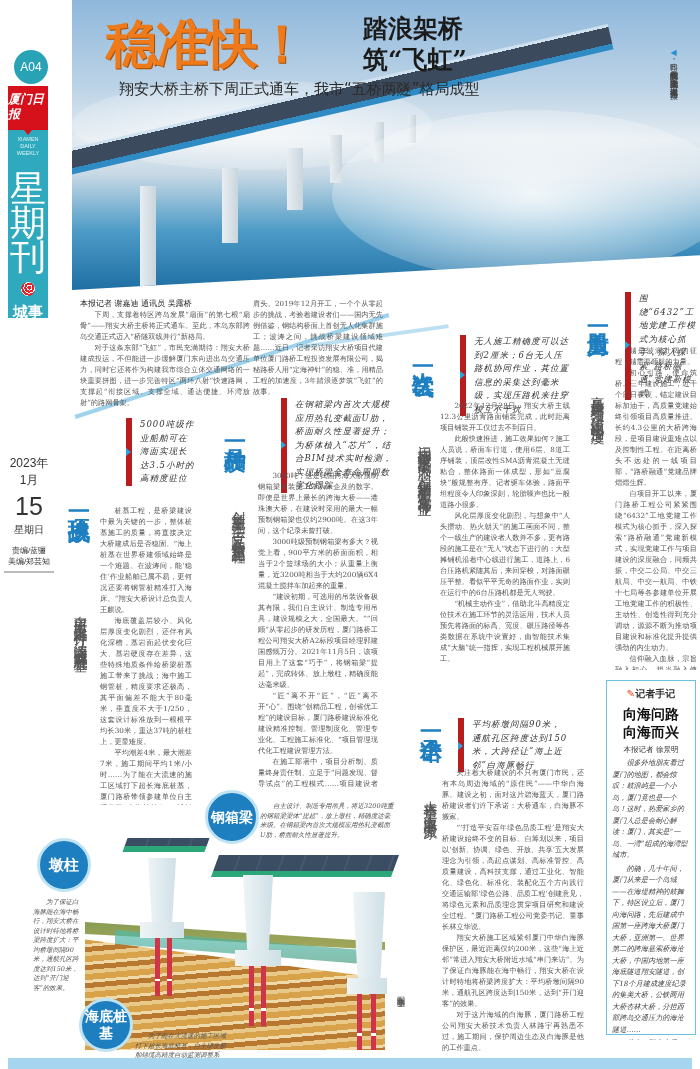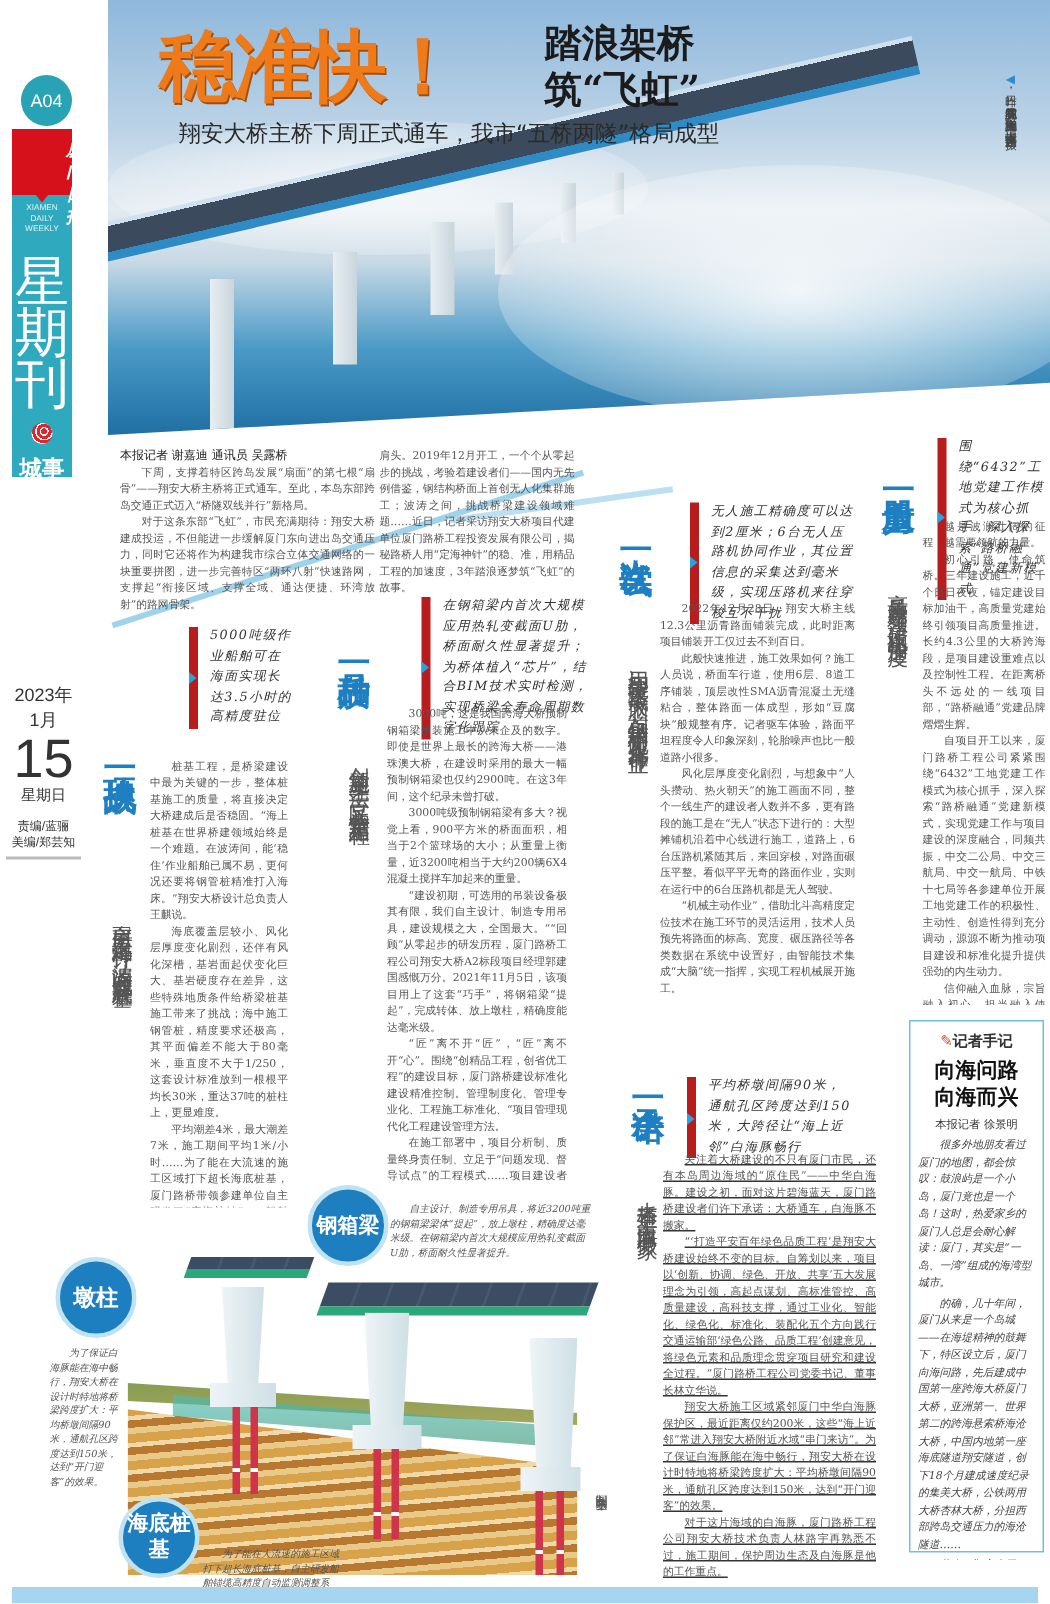--- a/index.html
+++ b/index.html
@@ -4,31 +4,31 @@
 <style>
   * { box-sizing: border-box; margin: 0; padding: 0; }
   html, body { width: 700px; height: 1069px; background: #ffffff; overflow: hidden; }
   body { position: relative; font-family: "DejaVu Serif", "Liberation Serif", serif; color: #333; }
 
   
   .page-no { position: absolute; left: 14px; top: 50px; width: 34px; height: 34px; border-radius: 50%;
     background: #27a3b5; color: #fff; font: 12px "Liberation Sans", sans-serif; display: flex; align-items: center; justify-content: center; }
   .side-band { position: absolute; left: 8px; top: 86px; width: 40px; height: 232px; background: #2fa9bd; }
   .logo-box { position: absolute; left: 8px; top: 86px; width: 40px; height: 44px; background: #d7111b; color: #fff;
-    font: bold 12px "DejaVu Serif", serif; text-align: left; line-height: 15px; padding-top: 6px; font-style: italic; padding-left: 36px; }
+    font: bold 12px "DejaVu Serif", serif; text-align: left; line-height: 15px; padding-top: 6px; font-style: italic; }
   .logo-box::after { content: ""; position: absolute; left: 16px; bottom: -5px; border-left: 4px solid transparent; border-right: 4px solid transparent; border-top: 5px solid #d7111b; }
   .logo-en { position: absolute; left: 8px; top: 136px; width: 40px; text-align: center; color: #dff3f6; font: 5.5px "Liberation Sans", sans-serif; line-height: 7px; }
   .weekly-title { position: absolute; left: 8px; top: 172px; width: 40px; text-align: center; color: #fff; font: 36px "DejaVu Serif", serif; line-height: 34px; }
   .swirl { position: absolute; left: 21px; top: 282px; width: 14px; height: 14px; border-radius: 50%;
     background: repeating-radial-gradient(circle at 60% 40%, #e3242b 0 2px, #fff 2px 3px); }
   .section { position: absolute; left: 8px; top: 297px; width: 40px; text-align: center; color: #fff; font: bold 15px "DejaVu Serif", serif; line-height: 30px; }
   .date-block { position: absolute; left: 4px; top: 455px; width: 50px; text-align: center; color: #333; font-family: "Liberation Sans", sans-serif; }
   .date-year { font-size: 12px; }
   .date-month { font-size: 12px; }
-  .date-day { font-size: 36px; line-height: 34px; }
+  .date-day { font-size: 25px; line-height: 34px; }
   .date-week { font-size: 10px; }
   .editors { margin-top: 8px; font-size: 8px; line-height: 11px; color: #333; }
   .date-rule { height: 2px; background: #bbb; margin-top: 4px; }
 
   
   .hero { position: absolute; left: 72px; top: 0; width: 628px; height: 290px; overflow: hidden;
     clip-path: polygon(0 0, 100% 0, 100% 88%, 0 100%); }
   .hero-sky { position: absolute; inset: 0; background: linear-gradient(180deg, #8fb8dc 0%, #bcd3e6 30%, #e3ebf1 48%, #c8d9e5 60%, #4b9ac6 80%, #1f6fa4 100%); }
   .fog { position: absolute; left: 260px; top: 110px; width: 400px; height: 170px; border-radius: 50%; background: radial-gradient(ellipse, rgba(255,255,255,0.85), rgba(255,255,255,0)); }
   .fog2 { position: absolute; left: 0; top: 80px; width: 360px; height: 90px; border-radius: 50%; background: radial-gradient(ellipse, rgba(255,255,255,0.7), rgba(255,255,255,0)); }
@@ -165,21 +165,21 @@
   <p class="body-text">此般快速推进，施工效果如何？施工人员说，桥面车行道，使用6层、8道工序铺装，顶层改性SMA沥青混凝土无缝粘合，整体路面一体成型，形如“豆腐块”般规整有序。记者驱车体验，路面平坦程度令人印象深刻，轮胎噪声也比一般道路小很多。</p>
   <p class="body-text">风化层厚度变化剧烈，与想象中“人头攒动、热火朝天”的施工画面不同，整个一线生产的建设者人数并不多，更有路段的施工是在“无人”状态下进行的：大型摊铺机沿着中心线进行施工，道路上，6台压路机紧随其后，来回穿梭，对路面碾压平整。看似平平无奇的路面作业，实则在运行中的6台压路机都是无人驾驶。</p>
   <p class="body-text">“机械主动作业”，借助北斗高精度定位技术在施工环节的灵活运用，技术人员预先将路面的标高、宽度、碾压路径等各类数据在系统中设置好，由智能技术集成“大脑”统一指挥，实现工程机械展开施工。</p>
   <p class="body-text">“技术替人跑腿”是否可靠？从期节中可以见得：北斗高精度定位、物联网、智能控制等技术融合技术，保证对施工全过程精准控制，无人施工精确度可以达到2厘米；6台无人压路机协同作业，其位置信息的采集达到毫米级，实现压路机来往穿梭互不干扰。</p>
 
 </div>
 
 <div class="pullquote" style="left:458px; top:718px; width:110px;">平均桥墩间隔90米，通航孔区跨度达到150米，大跨径让“海上近邻”白海豚畅行</div>
 <div class="heading-v" style="left:418px; top:720px;">一个承诺</div>
 <div class="subhead-v" style="left:422px; top:790px; height:160px;">大桥通车 白海豚不搬家</div>
-<div class="col" style="left:442px; top:767px; width:142px; height:285px; overflow:hidden;text-decoration:underline;">
+<div class="col" style="left:442px; top:767px; width:142px; height:285px; overflow:hidden;">
   <p class="body-text">关注着大桥建设的不只有厦门市民，还有本岛周边海域的“原住民”——中华白海豚。建设之初，面对这片碧海蓝天，厦门路桥建设者们许下承诺：大桥通车，白海豚不搬家。</p>
   <p class="body-text">“‘打造平安百年绿色品质工程’是翔安大桥建设始终不变的目标。自筹划以来，项目以‘创新、协调、绿色、开放、共享’五大发展理念为引领，高起点谋划、高标准管控、高质量建设，高科技支撑，通过工业化、智能化、绿色化、标准化、装配化五个方向践行交通运输部‘绿色公路、品质工程’创建意见，将绿色元素和品质理念贯穿项目研究和建设全过程。”厦门路桥工程公司党委书记、董事长林立华说。</p>
   <p class="body-text">翔安大桥施工区域紧邻厦门中华白海豚保护区，最近距离仅约200米，这些“海上近邻”常进入翔安大桥附近水域“串门来访”。为了保证白海豚能在海中畅行，翔安大桥在设计时特地将桥梁跨度扩大：平均桥墩间隔90米，通航孔区跨度达到150米，达到“开门迎客”的效果。</p>
   <p class="body-text">对于这片海域的白海豚，厦门路桥工程公司翔安大桥技术负责人林路宇再熟悉不过，施工期间，保护周边生态及白海豚是他的工作重点。</p>
 
 </div>
 
 <div class="pullquote" style="left:625px; top:292px; width:72px;">围绕“6432”工地党建工作模式为核心抓手，深入探索“路桥融通”党建新模式</div>
 <div class="heading-v" style="left:585px; top:315px;">一股力量</div>
 <div class="subhead-v" style="left:589px; top:385px; height:260px;">高质量党建引领 建设跑出「加速度」</div>

